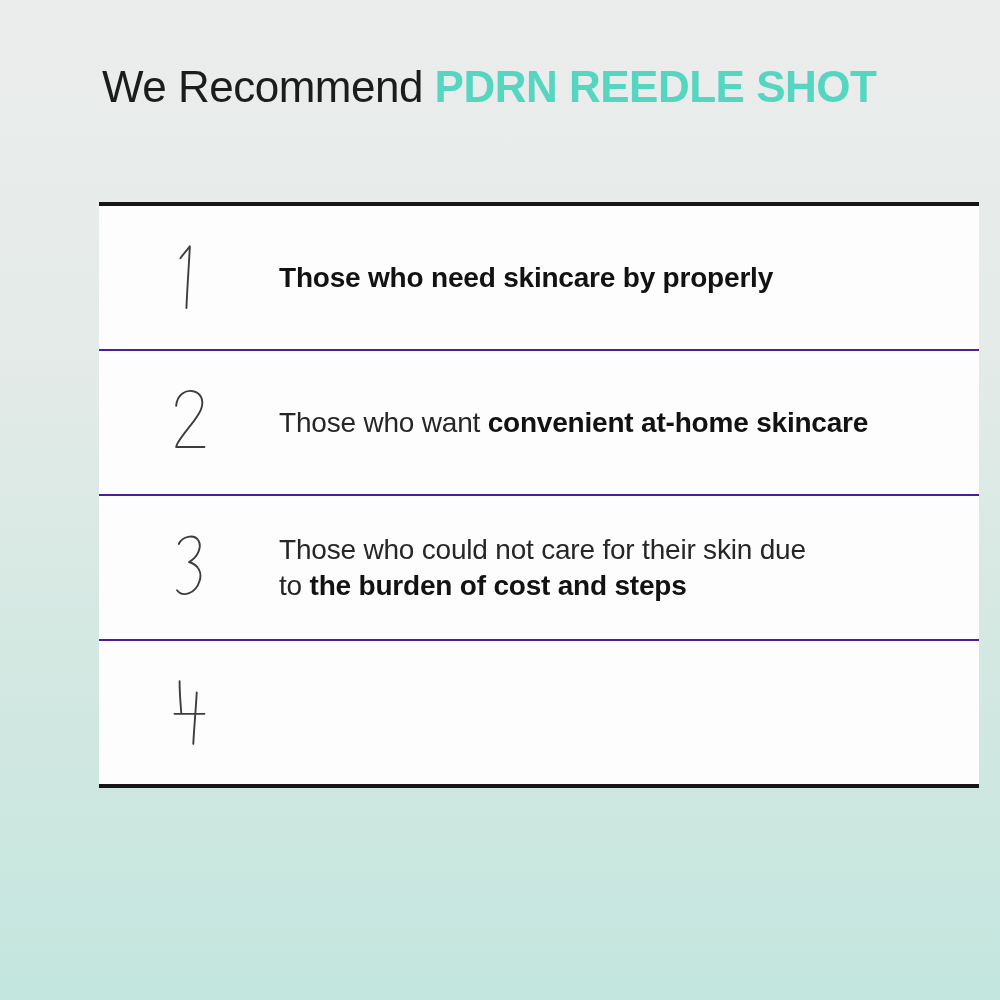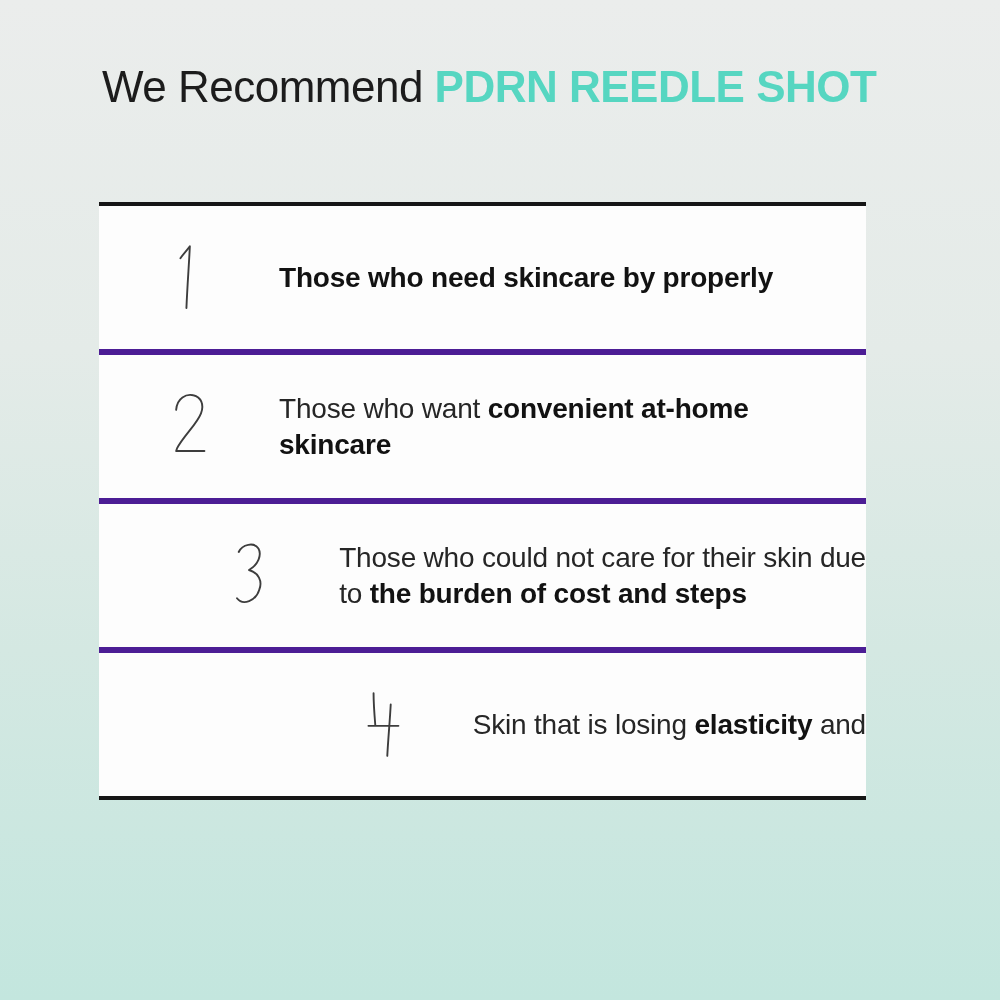--- a/index.html
+++ b/index.html
@@ -20,27 +20,27 @@
     letter-spacing: -0.5px;
     color: #1c1c1c;
   }
   .title-accent { color: var(--accent, #56d6c1); font-weight: 800; }
   .title-line2 { display: block; }
 
   
   .table {
     position: absolute;
     left: 60px; top: 202px;
-    width: 767px;
+    width: 880px;
     background: #fdfdfd;
     border-top: 4px solid #161616;
     border-bottom: 4px solid #161616;
   }
   .row { height: 143px; display: flex; align-items: center; }
-  .row + .row { border-top: 6px solid #4c1d95; justify-content: flex-end; }
+  .row + .row { border-top: 2px solid #4c1d95; }
 
   .row-num {
     width: 180px;
     flex: 0 0 180px;
     display: flex;
     justify-content: center;
     align-items: center;
   }
   svg.digit { height: 72px; width: 38px; overflow: visible; }
   svg.digit path {
@@ -100,18 +100,17 @@
           <div class="line"><span>to </span><span class="b">the burden of cost and steps</span></div>
         </div>
       </div>
       <div class="row">
         <div class="row-num">
           <svg class="digit" viewBox="0 0 44 84" role="img" aria-label="4">
             <path d="M11 5 C11 18 12 30 13 42 M5 43 L40 43 M31 18 C30 38 28 58 27 78"></path>
           </svg>
         </div>
         <div class="row-text">
-          <div class="line"><span>Skin that is losing </span><span class="b">elasticity</span><span> and</span></div>
         </div>
       </div>
     </section>
 
 </div>
 
 </body></html>

